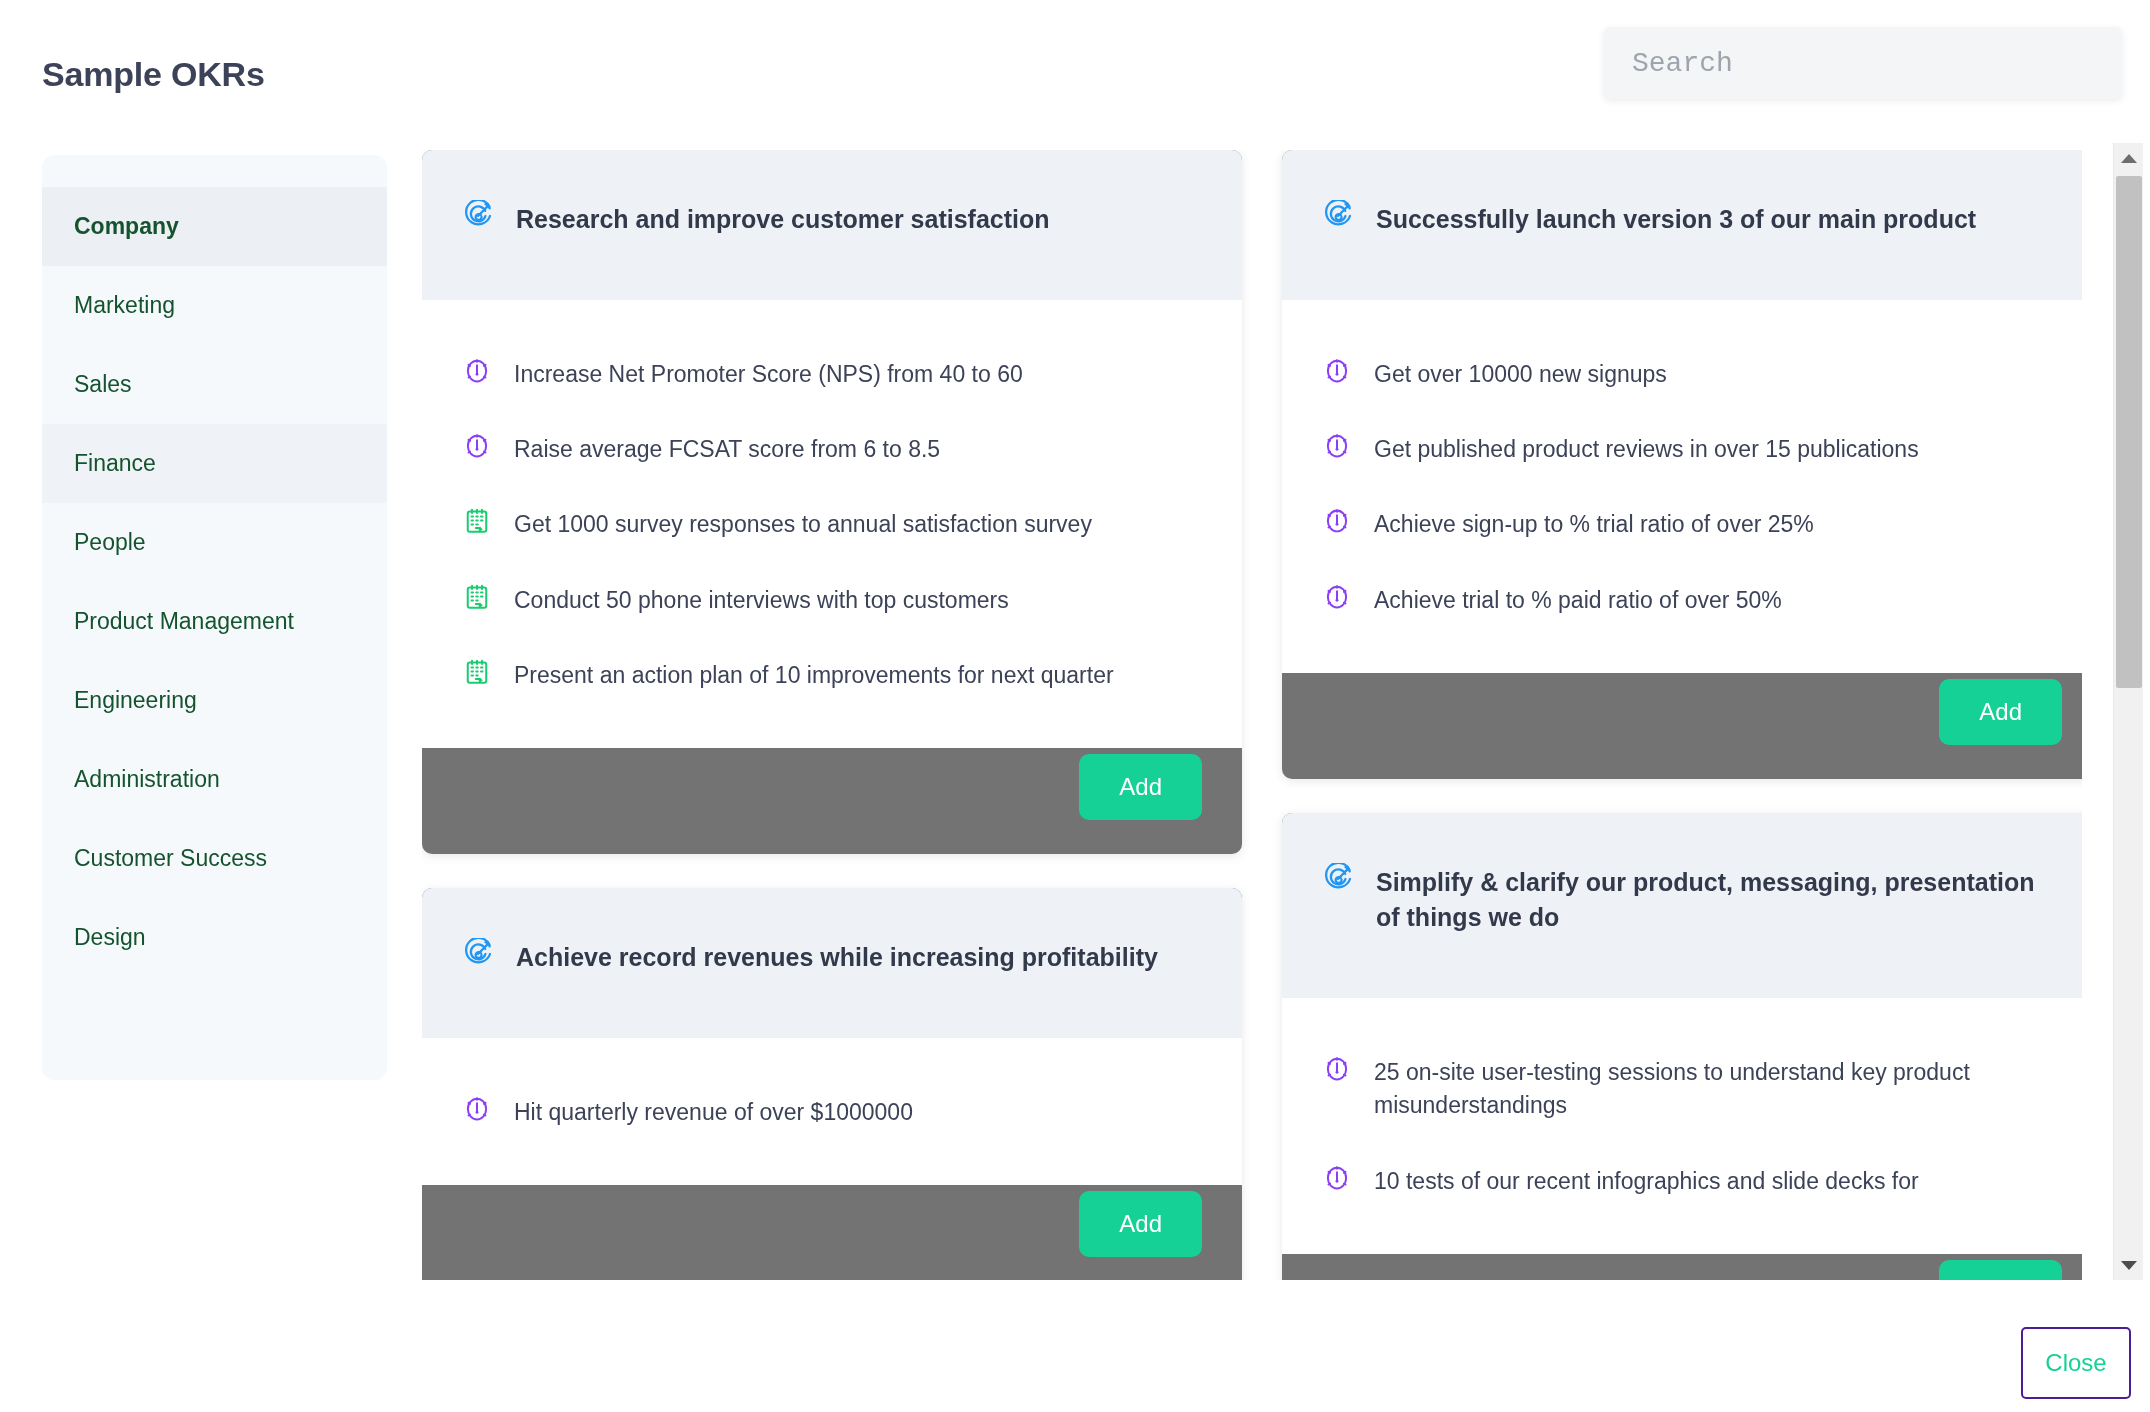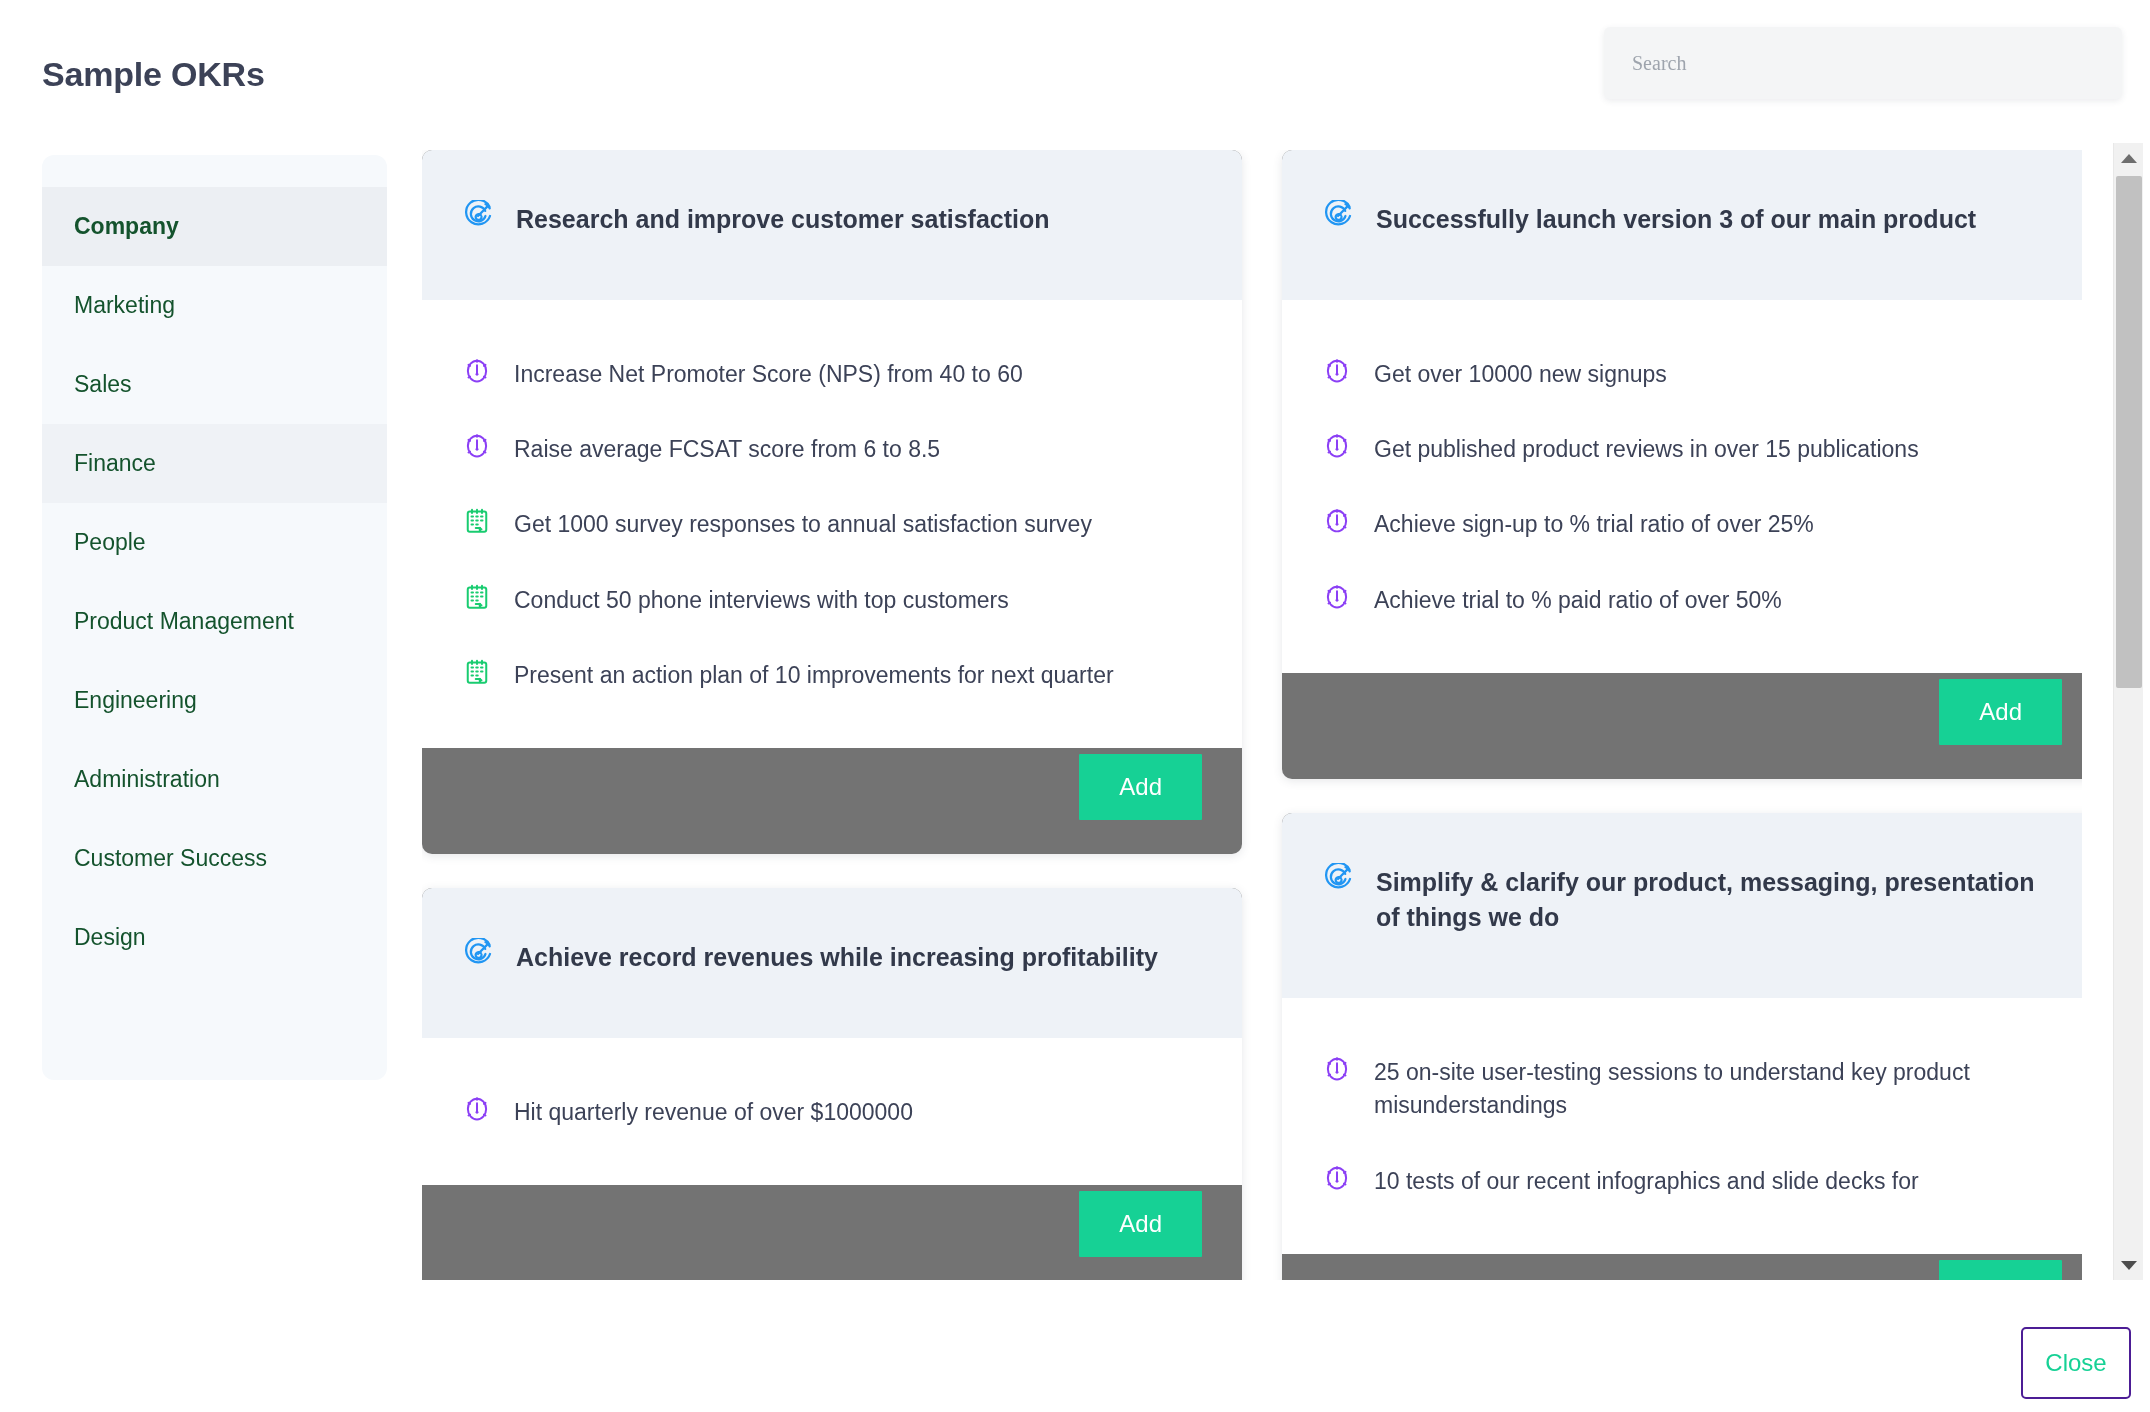--- a/index.html
+++ b/index.html
@@ -38,22 +38,22 @@
     height: 72px;
   }
   #search-input {
     width: 100%;
     height: 100%;
     border: none;
     outline: none;
     border-radius: 6px;
     background: #f4f5f6;
     box-shadow: 0 2px 6px rgba(60,66,87,0.10);
-    font-family: Liberation Serif, serif;
-    font-size: 20px;
+    font-family: Liberation Mono, monospace;
+    font-size: 28px;
     color: #be185d;
     padding: 0 28px;
   }
   #search-input::placeholder { color: #9ea4ad; }
 
   
   #sidebar {
     position: absolute;
     left: 42px;
     top: 155px;
@@ -137,21 +137,21 @@
   }
   .card-actions {
     display: flex;
     justify-content: flex-end;
     padding: 6px 40px 34px 40px;
   }
   .add-button {
     background: #16d195;
     color: #ffffff;
     border: none;
-    border-radius: 1px;
+    border-radius: 10px;
     font-family: "Liberation Sans", sans-serif;
     font-size: 24px;
     padding: 19px 40px;
     cursor: pointer;
   }
 
   .icon { flex: 0 0 auto; display: block; }
 
   
   #board-scrollbar {

